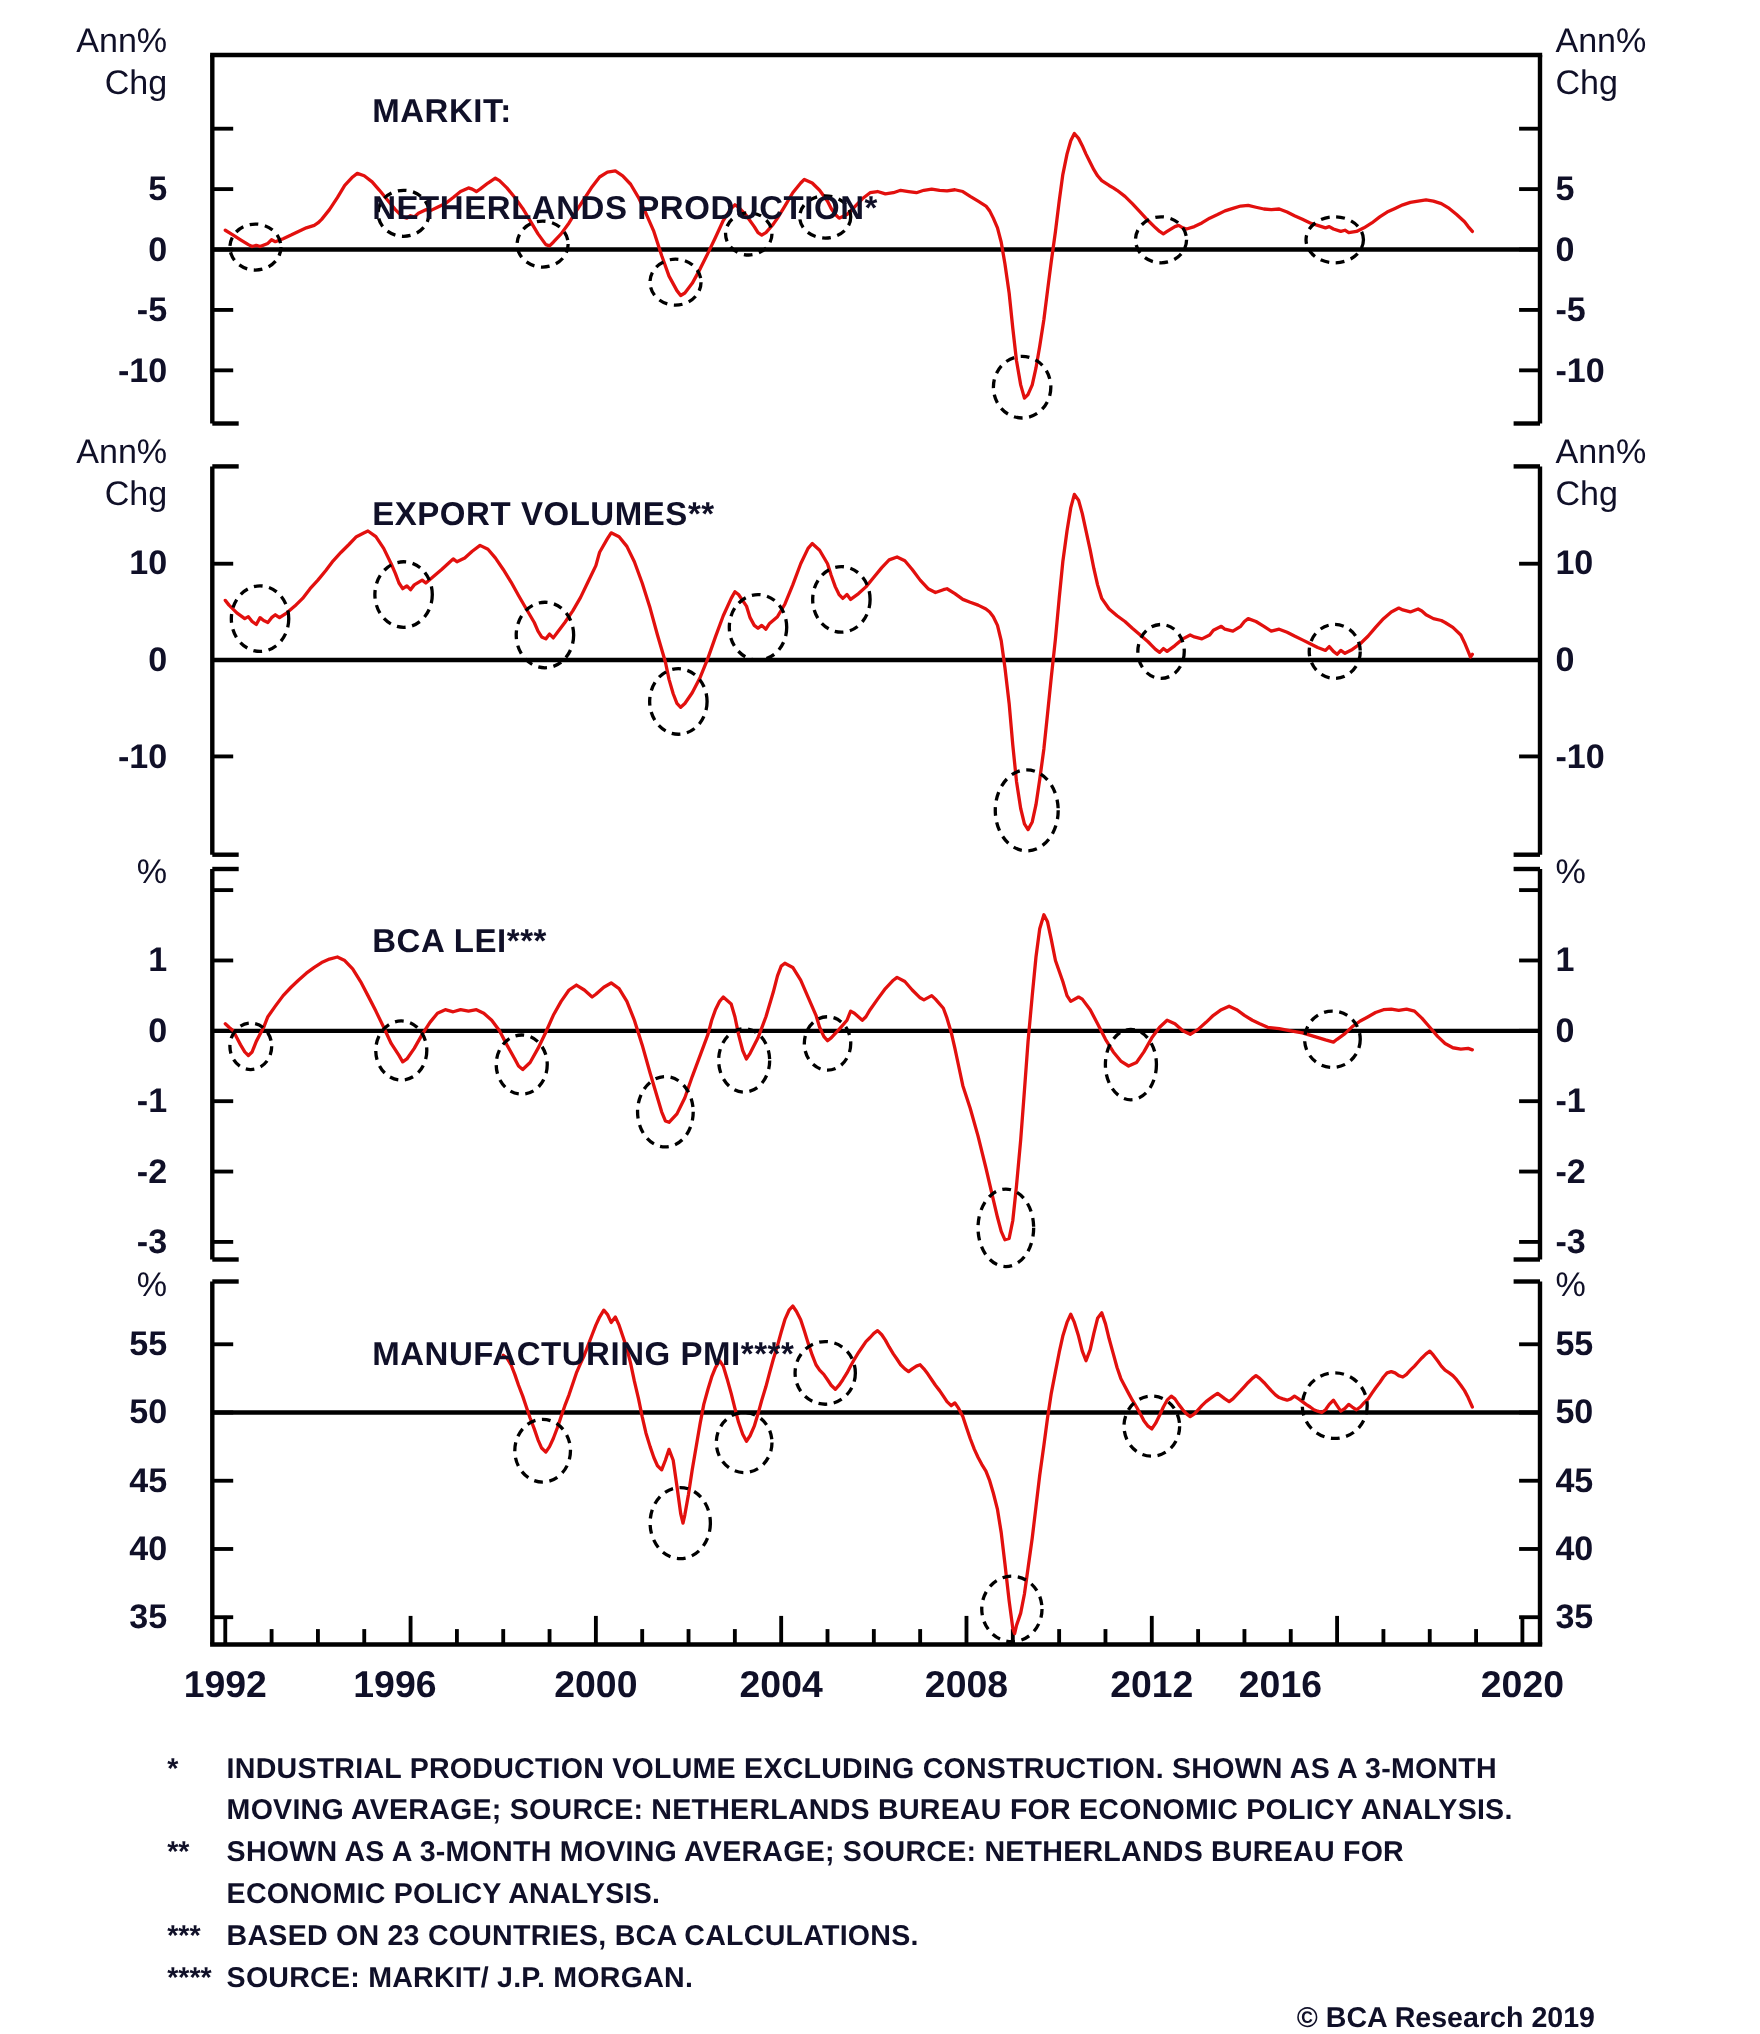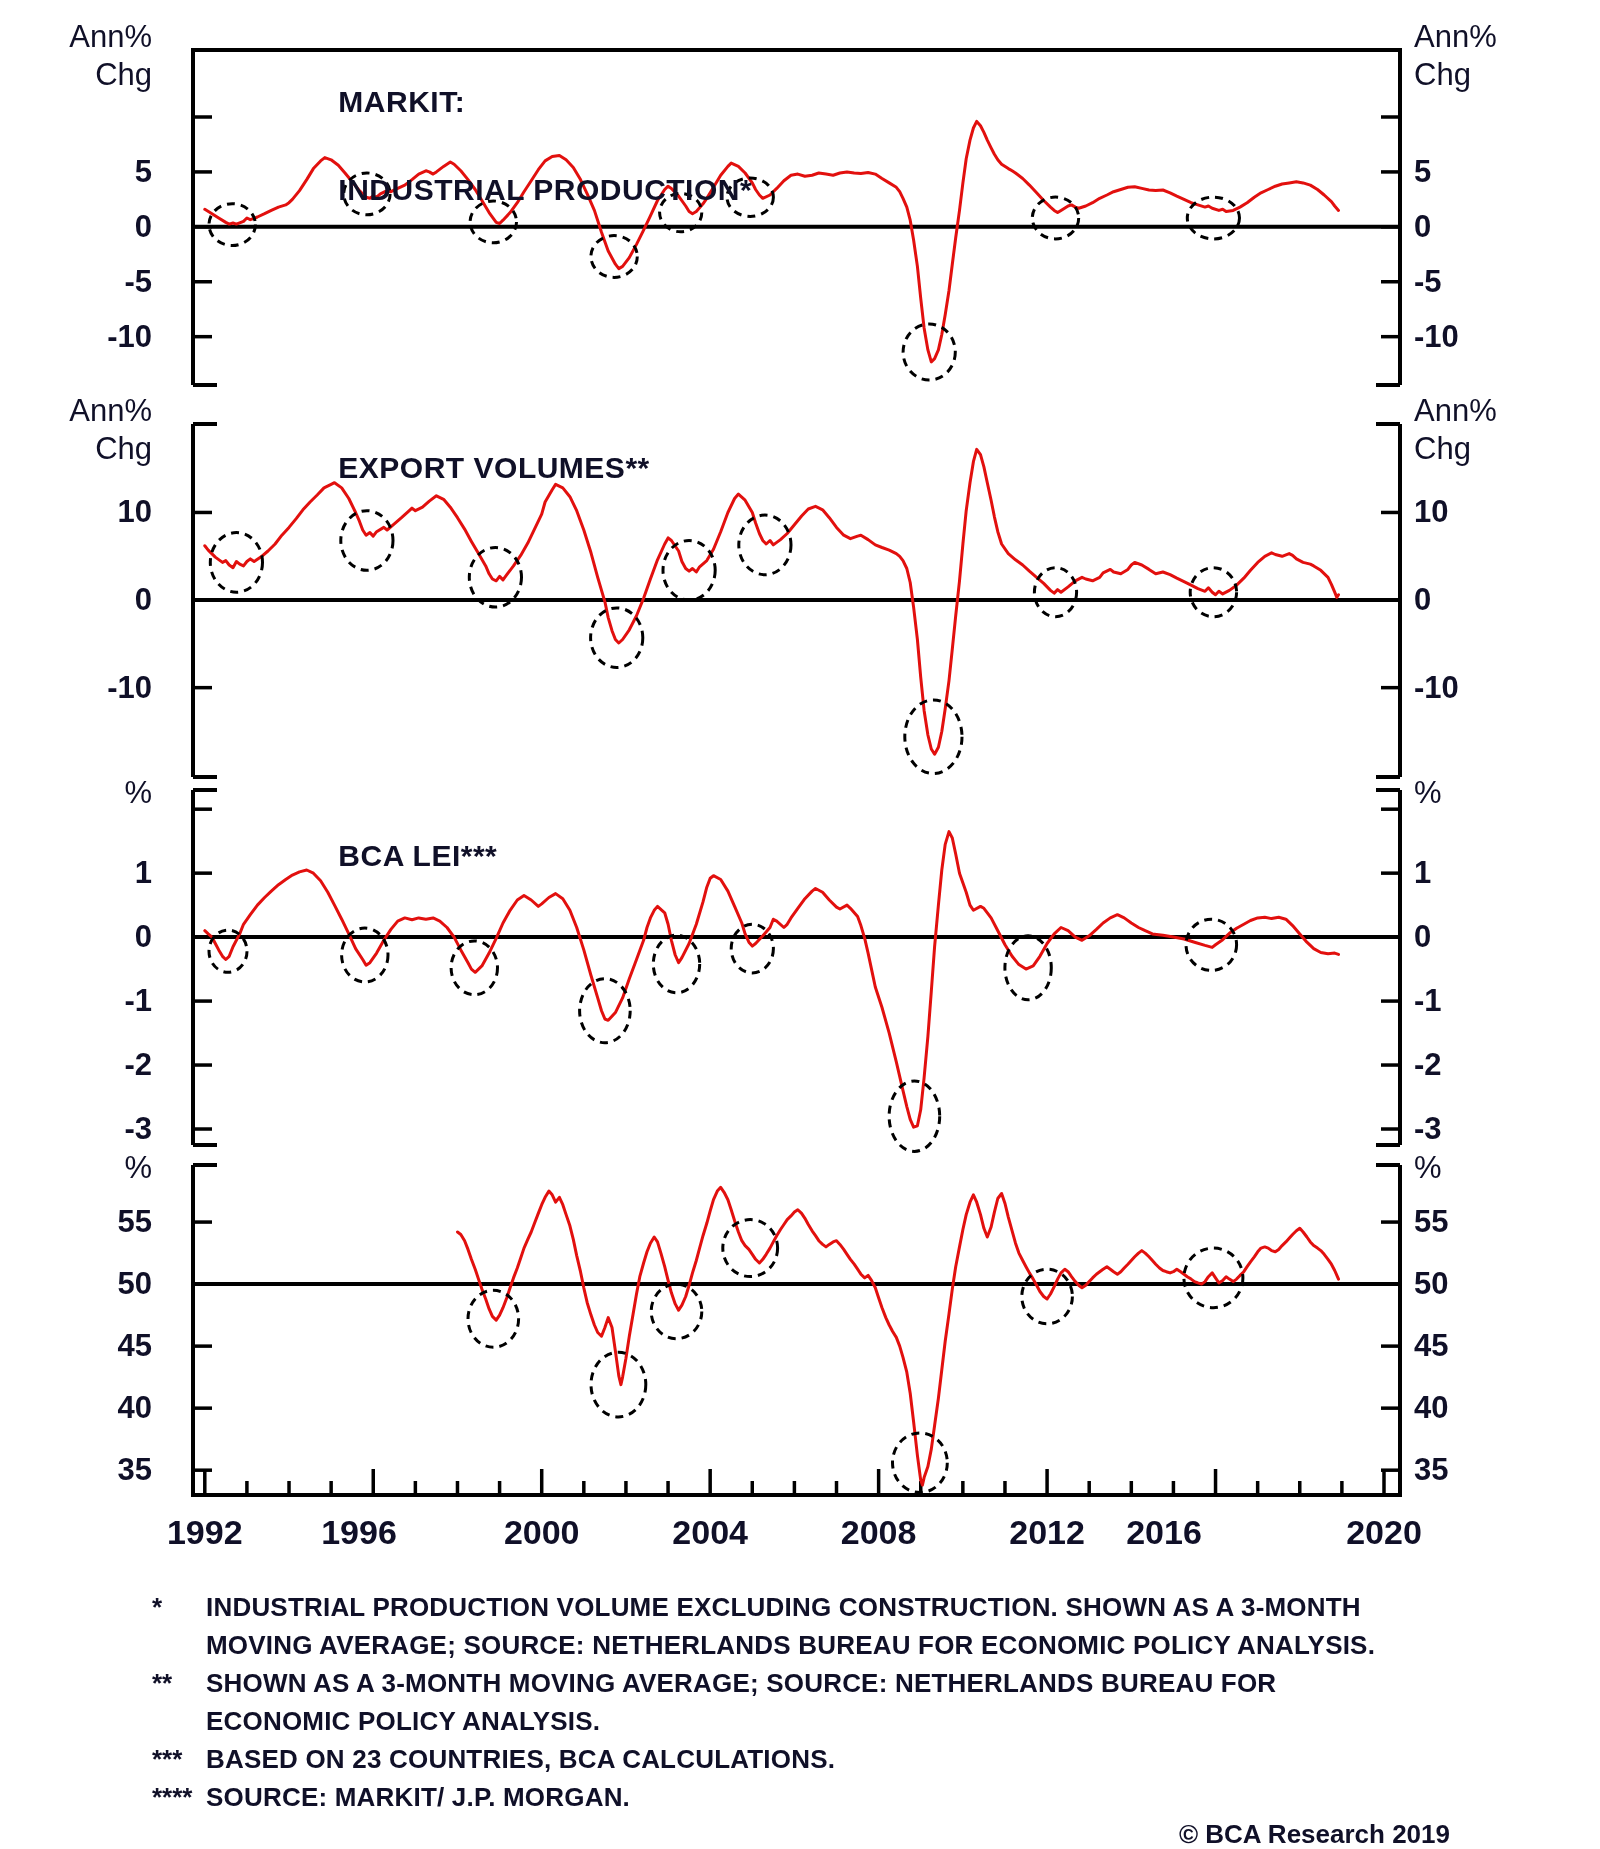--- a/index.html
+++ b/index.html
@@ -157,27 +157,30 @@
       <ellipse cx="618.4" cy="1384.6" rx="27.4" ry="32.3" fill="none" stroke="#000000" stroke-width="3" stroke-dasharray="8 6"></ellipse>
       <ellipse cx="676.5" cy="1311.4" rx="25.3" ry="27.3" fill="none" stroke="#000000" stroke-width="3" stroke-dasharray="8 6"></ellipse>
       <ellipse cx="750.2" cy="1248.1" rx="27.4" ry="28.5" fill="none" stroke="#000000" stroke-width="3" stroke-dasharray="8 6"></ellipse>
       <ellipse cx="919.9" cy="1462.7" rx="27.4" ry="29.8" fill="none" stroke="#000000" stroke-width="3" stroke-dasharray="8 6"></ellipse>
       <ellipse cx="1047.1" cy="1296.5" rx="25.3" ry="27.3" fill="none" stroke="#000000" stroke-width="3" stroke-dasharray="8 6"></ellipse>
       <ellipse cx="1213.4" cy="1277.9" rx="29.5" ry="29.8" fill="none" stroke="#000000" stroke-width="3" stroke-dasharray="8 6"></ellipse>
     </svg>
 
   <div class="panel-title" style="left:303px;top:36px;">
     <span>MARKIT:</span><br>
-    <span>INDUSTRIAL PRODUCTION*</span>
+    <span>NETHERLANDS PRODUCTION*</span>
   </div>
   <div class="panel-title" style="left:303px;top:402px;">
     <span>EXPORT VOLUMES**</span>
   </div>
   <div class="panel-title" style="left:303px;top:790px;">
     <span>BCA LEI***</span>
+  </div>
+  <div class="panel-title" style="left:303px;top:1166px;">
+    <span>MANUFACTURING PMI****</span>
   </div>
 
   <div id="labels-layer">
       <div class="ytick-label ytick-left" style="left: 10px; top: 154.918px; width: 142px;">5</div>
       <div class="ytick-label ytick-right" style="left: 1414px; top: 154.918px; width: 170px;">5</div>
       <div class="ytick-label ytick-left" style="left: 10px; top: 209.836px; width: 142px;">0</div>
       <div class="ytick-label ytick-right" style="left: 1414px; top: 209.836px; width: 170px;">0</div>
       <div class="ytick-label ytick-left" style="left: 10px; top: 264.754px; width: 142px;">-5</div>
       <div class="ytick-label ytick-right" style="left: 1414px; top: 264.754px; width: 170px;">-5</div>
       <div class="ytick-label ytick-left" style="left: 10px; top: 319.672px; width: 142px;">-10</div>

